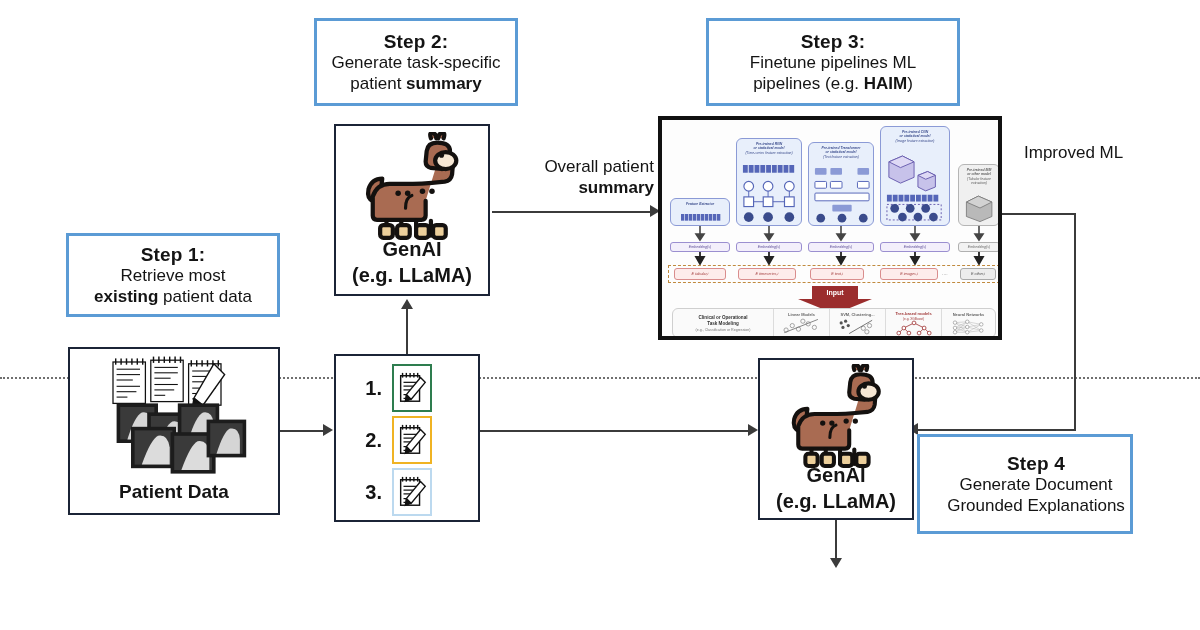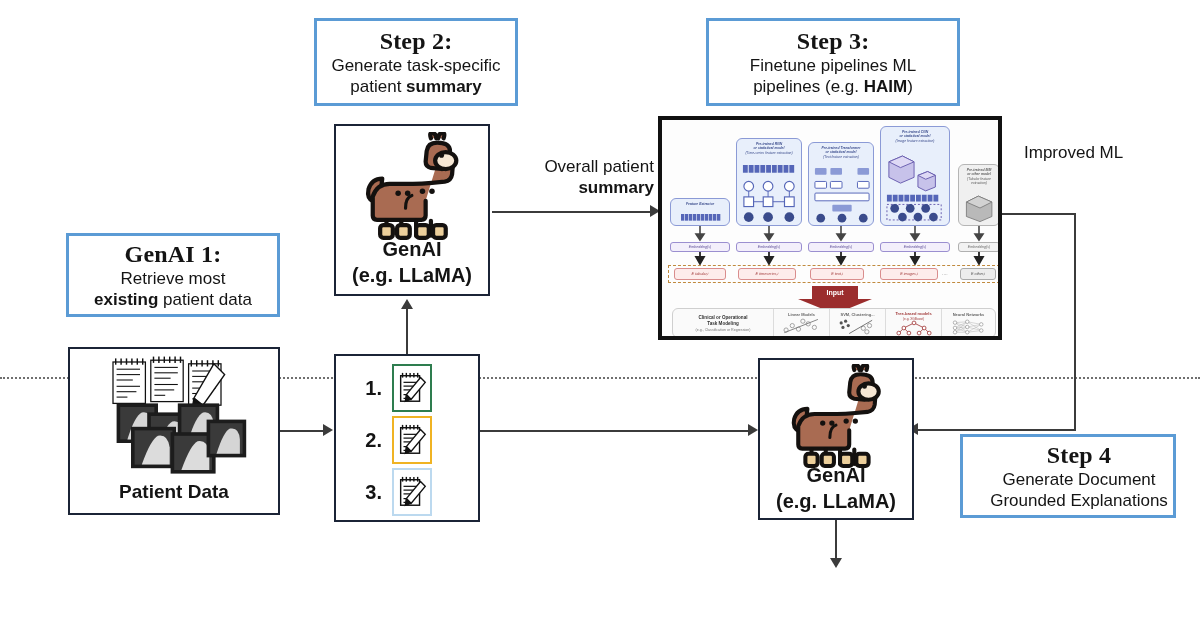--- a/index.html
+++ b/index.html
@@ -22,21 +22,21 @@
     border:3px solid #5b9bd5;
     background:#ffffff;
     display:flex; flex-direction:column;
     align-items:center; justify-content:center;
     text-align:center;
     line-height:1.22;
     font-size:17px;
     padding:4px 8px;
     z-index:6;
   }
-  .step-box .ttl { font-weight:bold; font-size:24px; letter-spacing:.2px;font-family:Liberation Serif, serif; }
+  .step-box .ttl { font-weight:bold; font-size:19px; letter-spacing:.2px; }
   .step-box .ln { white-space:nowrap; }
   .step-box b { font-weight:bold; }
 
   
   .frame {
     position:absolute;
     border:2px solid #1b2436;
     background:#ffffff;
     z-index:5;
   }
@@ -124,38 +124,38 @@
   .hidden-text { position:absolute; opacity:0; pointer-events:none; }
 </style>
 </head>
 <body>
 
 <div class="canvas">
 
   <div class="dotline" style="left:0px; top:377px; width:1200px;"></div>
 
   <div class="step-box" style="left:66px; top:233px; width:214px; height:84px;">
-    <div class="ttl ln">GenAI 1:</div>
+    <div class="ttl ln">Step 1:</div>
     <div class="ln">Retrieve most</div>
     <div class="ln"><b>existing</b><span> patient data</span></div>
   </div>
 
   <div class="step-box" style="left:314px; top:18px; width:204px; height:88px;">
     <div class="ttl ln">Step 2:</div>
     <div class="ln">Generate task-specific</div>
     <div class="ln"><span>patient </span><b>summary</b></div>
   </div>
 
   <div class="step-box" style="left:706px; top:18px; width:254px; height:88px;">
     <div class="ttl ln">Step 3:</div>
     <div class="ln">Finetune pipelines ML</div>
     <div class="ln"><span>pipelines (e.g. </span><b>HAIM</b><span>)</span></div>
   </div>
 
-  <div class="step-box" style="left:960px; top:434px; width:216px; height:84px;padding-left:30px;">
+  <div class="step-box" style="left:917px; top:434px; width:216px; height:100px;padding-left:30px;">
     <div class="ttl ln">Step 4</div>
     <div class="ln">Generate Document</div>
     <div class="ln">Grounded Explanations</div>
   </div>
 
   <div class="frame" style="left:68px; top:347px; width:212px; height:168px;">
     <svg viewBox="0 0 212 140" width="212" height="126" style="position:absolute;left:0;top:4px">
 
       <g stroke="#111" stroke-width="1.4" fill="#fff">
         <g transform="translate(36,6)">

